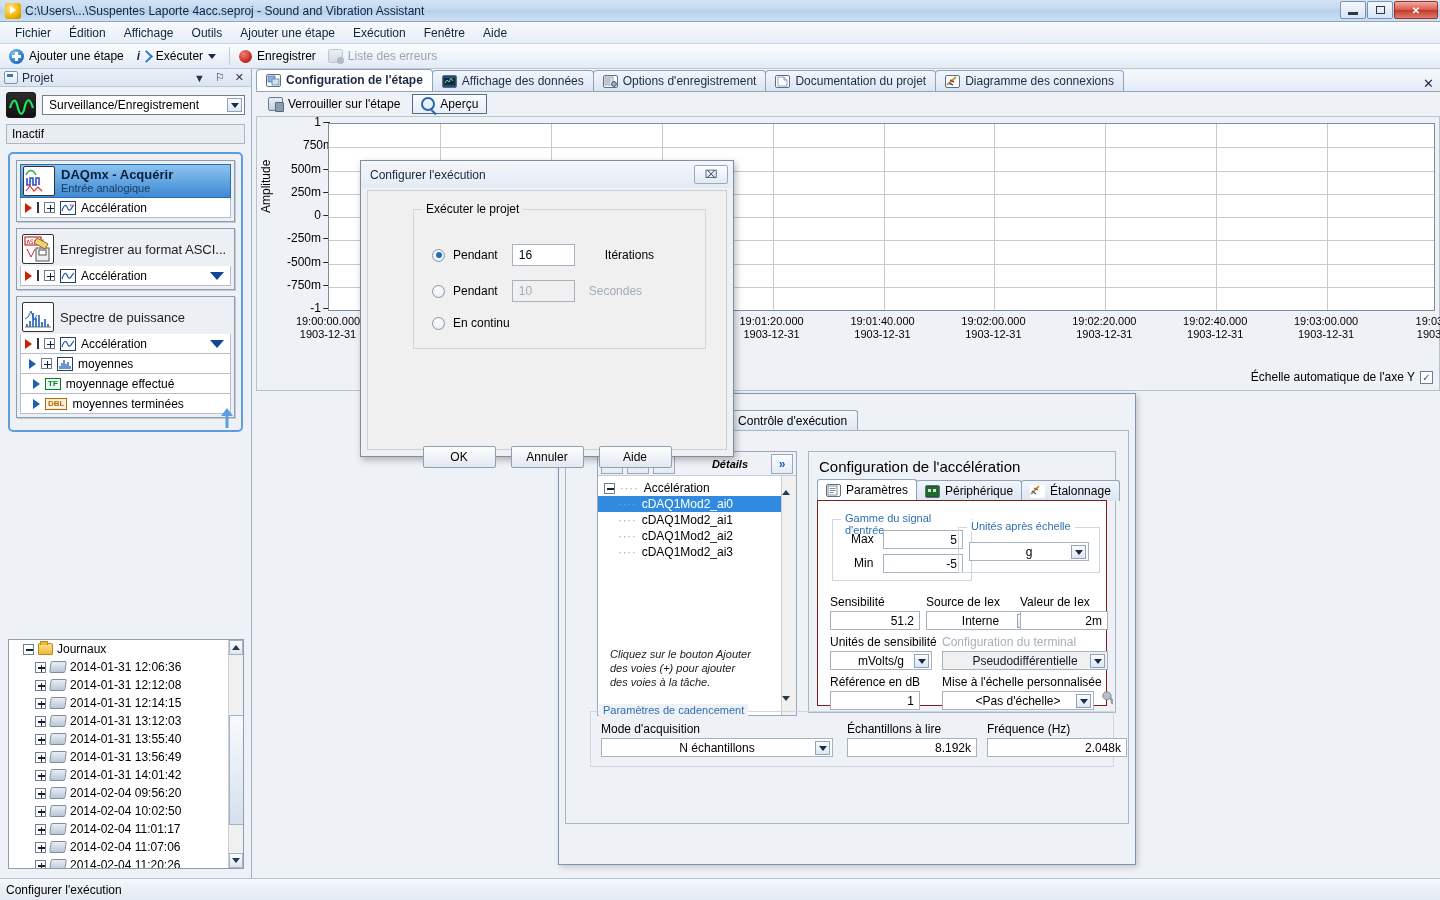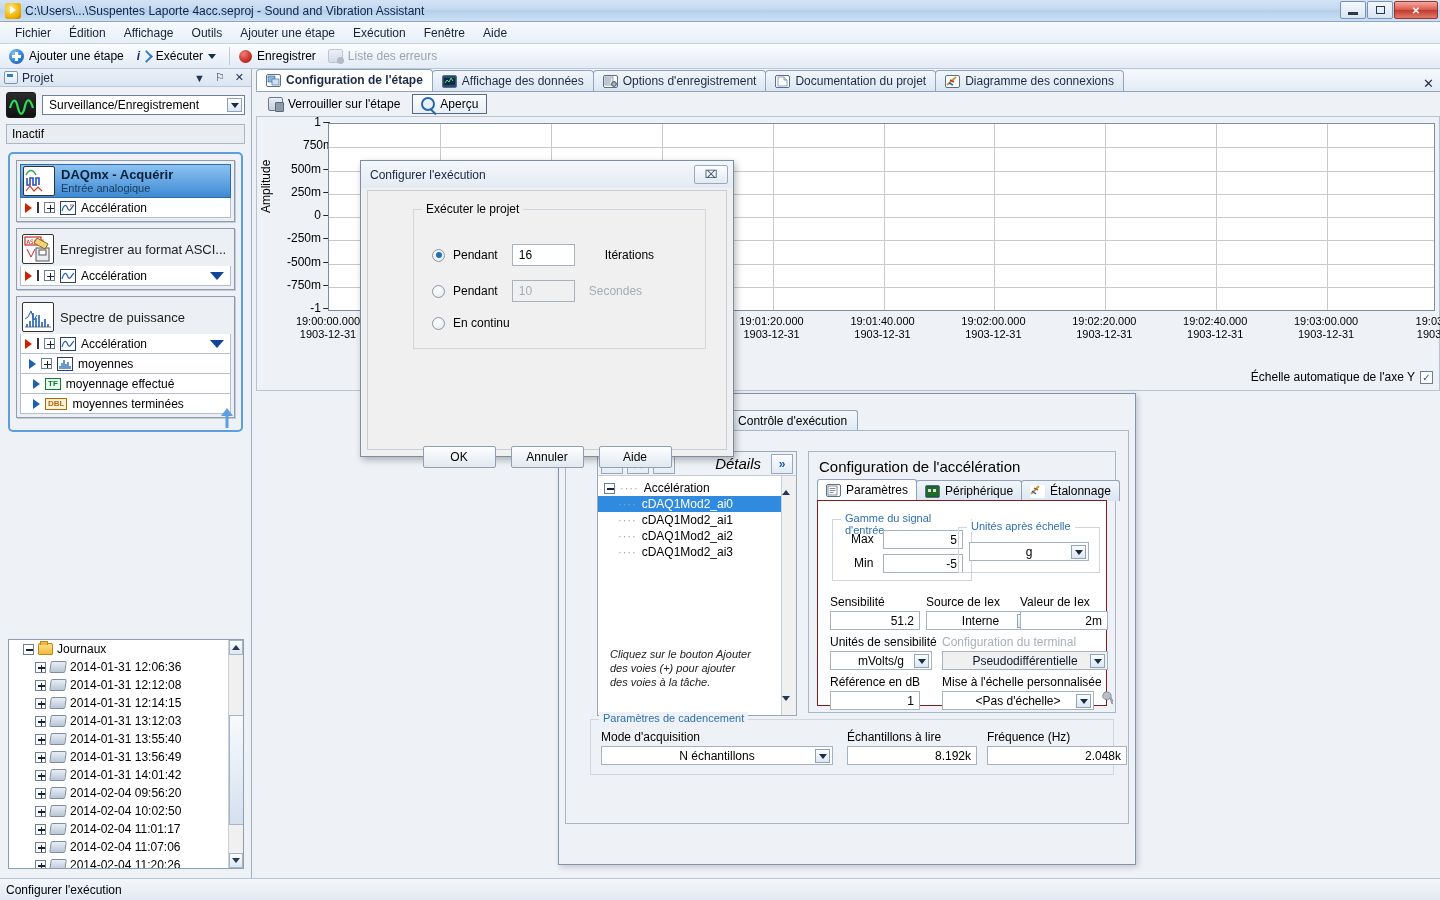--- a/index.html
+++ b/index.html
@@ -295,21 +295,21 @@
   .cfg-tab {
     height: 20px; display: flex; align-items: center; padding: 0 10px; font-size: 12px;
     border: 1px solid #90a3b8; border-bottom: none; border-radius: 3px 3px 0 0;
     background: linear-gradient(to bottom,#f4f8fc,#dfe8f2); margin-right: -1px;
   }
   .cfg-inner { position: absolute; left: 6px; top: 36px; right: 6px; bottom: 40px; background: #eef1f5; border: 1px solid #a8b6c6; }
 
   .chan-panel { position: absolute; left: 31px; top: 20px; width: 200px; height: 265px; background: #fff; border: 1px solid #9aa8b9; }
   .chan-toolbar { height: 24px; display: flex; align-items: center; gap: 4px; padding: 2px 3px; background: #eef1f5; border-bottom: 1px solid #c2cbd7;}
   .ct-btn { width: 22px; height: 20px; border: 1px solid #9aa8b9; background: linear-gradient(#fbfdff,#e4ebf4); display:flex;align-items:center;justify-content:center;font-size:14px;font-weight:bold;}
-  .details-lbl { margin-left: auto; font-style: italic; font-size: 15px; margin-right: 6px;}
+  .details-lbl { margin-left: auto; font-style: italic; font-size: 11px; margin-right: 19px; font-weight: bold;}
   .ct-btn.arrows { font-size: 12px; color: #1d5fb0; }
   .tree-row { display:flex; align-items:center; gap:5px; height:16px; font-size:12px; padding-left:6px; white-space: nowrap;}
   .tree-row.selected { background: #2f8ae0; color: #fff; }
   .dotline { color: #9aa5b2; letter-spacing: 1px; font-size: 11px; }
   .hint {
     position: absolute; left: 12px; bottom: 26px; right: 22px;
     font-style: italic; font-size: 11px; color: #222; line-height: 14px;
   }
   .chan-scroll { position: absolute; right: 0; top: 24px; bottom: 0; width: 15px; background: #f0f0f0; border-left: 1px solid #c7cfd9; }
 
@@ -326,21 +326,21 @@
 
   .gbox { position: absolute; border: 1px solid #cfd6df; }
   .gbox > .gt { position: absolute; left: 8px; top: -8px; background: #fff; padding: 0 4px; font-size: 11px; color: #2f6fb0; }
   .fld { border: 1px solid #a7b2bf; background: #fff; height: 19px; display: flex; align-items: center; justify-content: flex-end; padding-right: 5px; font-size: 12px; }
   .cbo { border: 1px solid #a7b2bf; background: #fff; height: 19px; display:flex; align-items:center; justify-content:center; position: relative; font-size: 12px;}
   .cbo .ab { position:absolute; right:2px; top:2px; width:15px; height:14px; background:linear-gradient(#fbfdff,#dce6f2); border:1px solid #90a3b8; display:flex;align-items:center;justify-content:center;}
   .cbo.dis { background: #f0f0f0; color: #0f172a; }
   .minilbl { position: absolute; font-size: 12px; }
   .minilbl.dim { color: #a8b0ba; }
 
-  .timing-box { position: absolute; left: 24px; right: 14px; bottom: 48px; height: 56px; border: 1px solid #cfd6df; }
+  .timing-box { position: absolute; left: 24px; right: 14px; bottom: 56px; height: 56px; border: 1px solid #cfd6df; }
   .timing-box > .gt { position: absolute; left: 8px; top: -8px; background: #eef1f5; padding: 0 4px; font-size: 11px; color: #2f6fb0; }
   .wrench { width: 14px; height: 16px; position: relative; }
 
   
   .statusbar {
     position: absolute; left: 0; bottom: 0; width: 1440px; height: 22px;
     background: linear-gradient(to bottom,#f4f7fb,#e2e9f2);
     border-top: 1px solid #b7c3d1; display: flex; align-items: center; padding-left: 6px; font-size: 12px;
   }
 </style>

